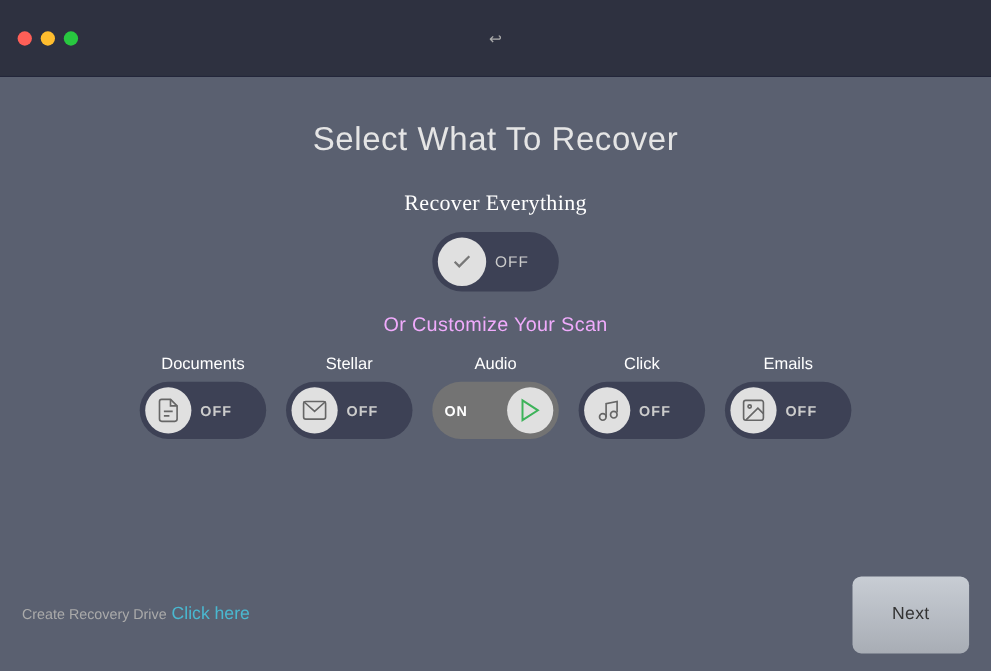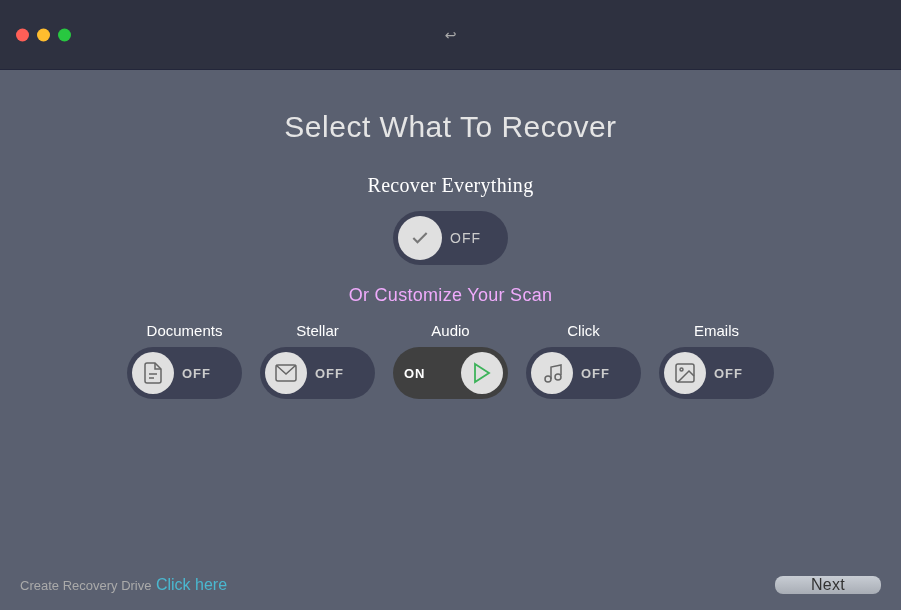--- a/index.html
+++ b/index.html
@@ -158,21 +158,21 @@
       border-radius: 40px;
       padding: 5px 5px;
       display: flex;
       align-items: center;
       width: 115px;
       height: 52px;
       cursor: pointer;
     }
 
     .file-toggle.on {
-      background: #404040;
+      background: #737373;
     }
 
     .file-toggle-icon-wrap {
       width: 42px;
       height: 42px;
       background: #e0e0e0;
       border-radius: 50%;
       display: flex;
       align-items: center;
       justify-content: center;
@@ -220,21 +220,21 @@
       color: #4ab8d0;
       cursor: pointer;
       text-decoration: none;
     }
 
     .next-btn {
       background: linear-gradient(180deg, #c8cdd4 0%, #a8adb5 100%);
       color: #333;
       border: none;
       border-radius: 8px;
-      padding: 0 36px;
+      padding: 26px 36px;
       font-size: 16px;
       font-weight: 500;
       cursor: pointer;
       letter-spacing: 0.3px;
     }
   </style>
 </head>
 <body>
 
 <div class="titlebar">

